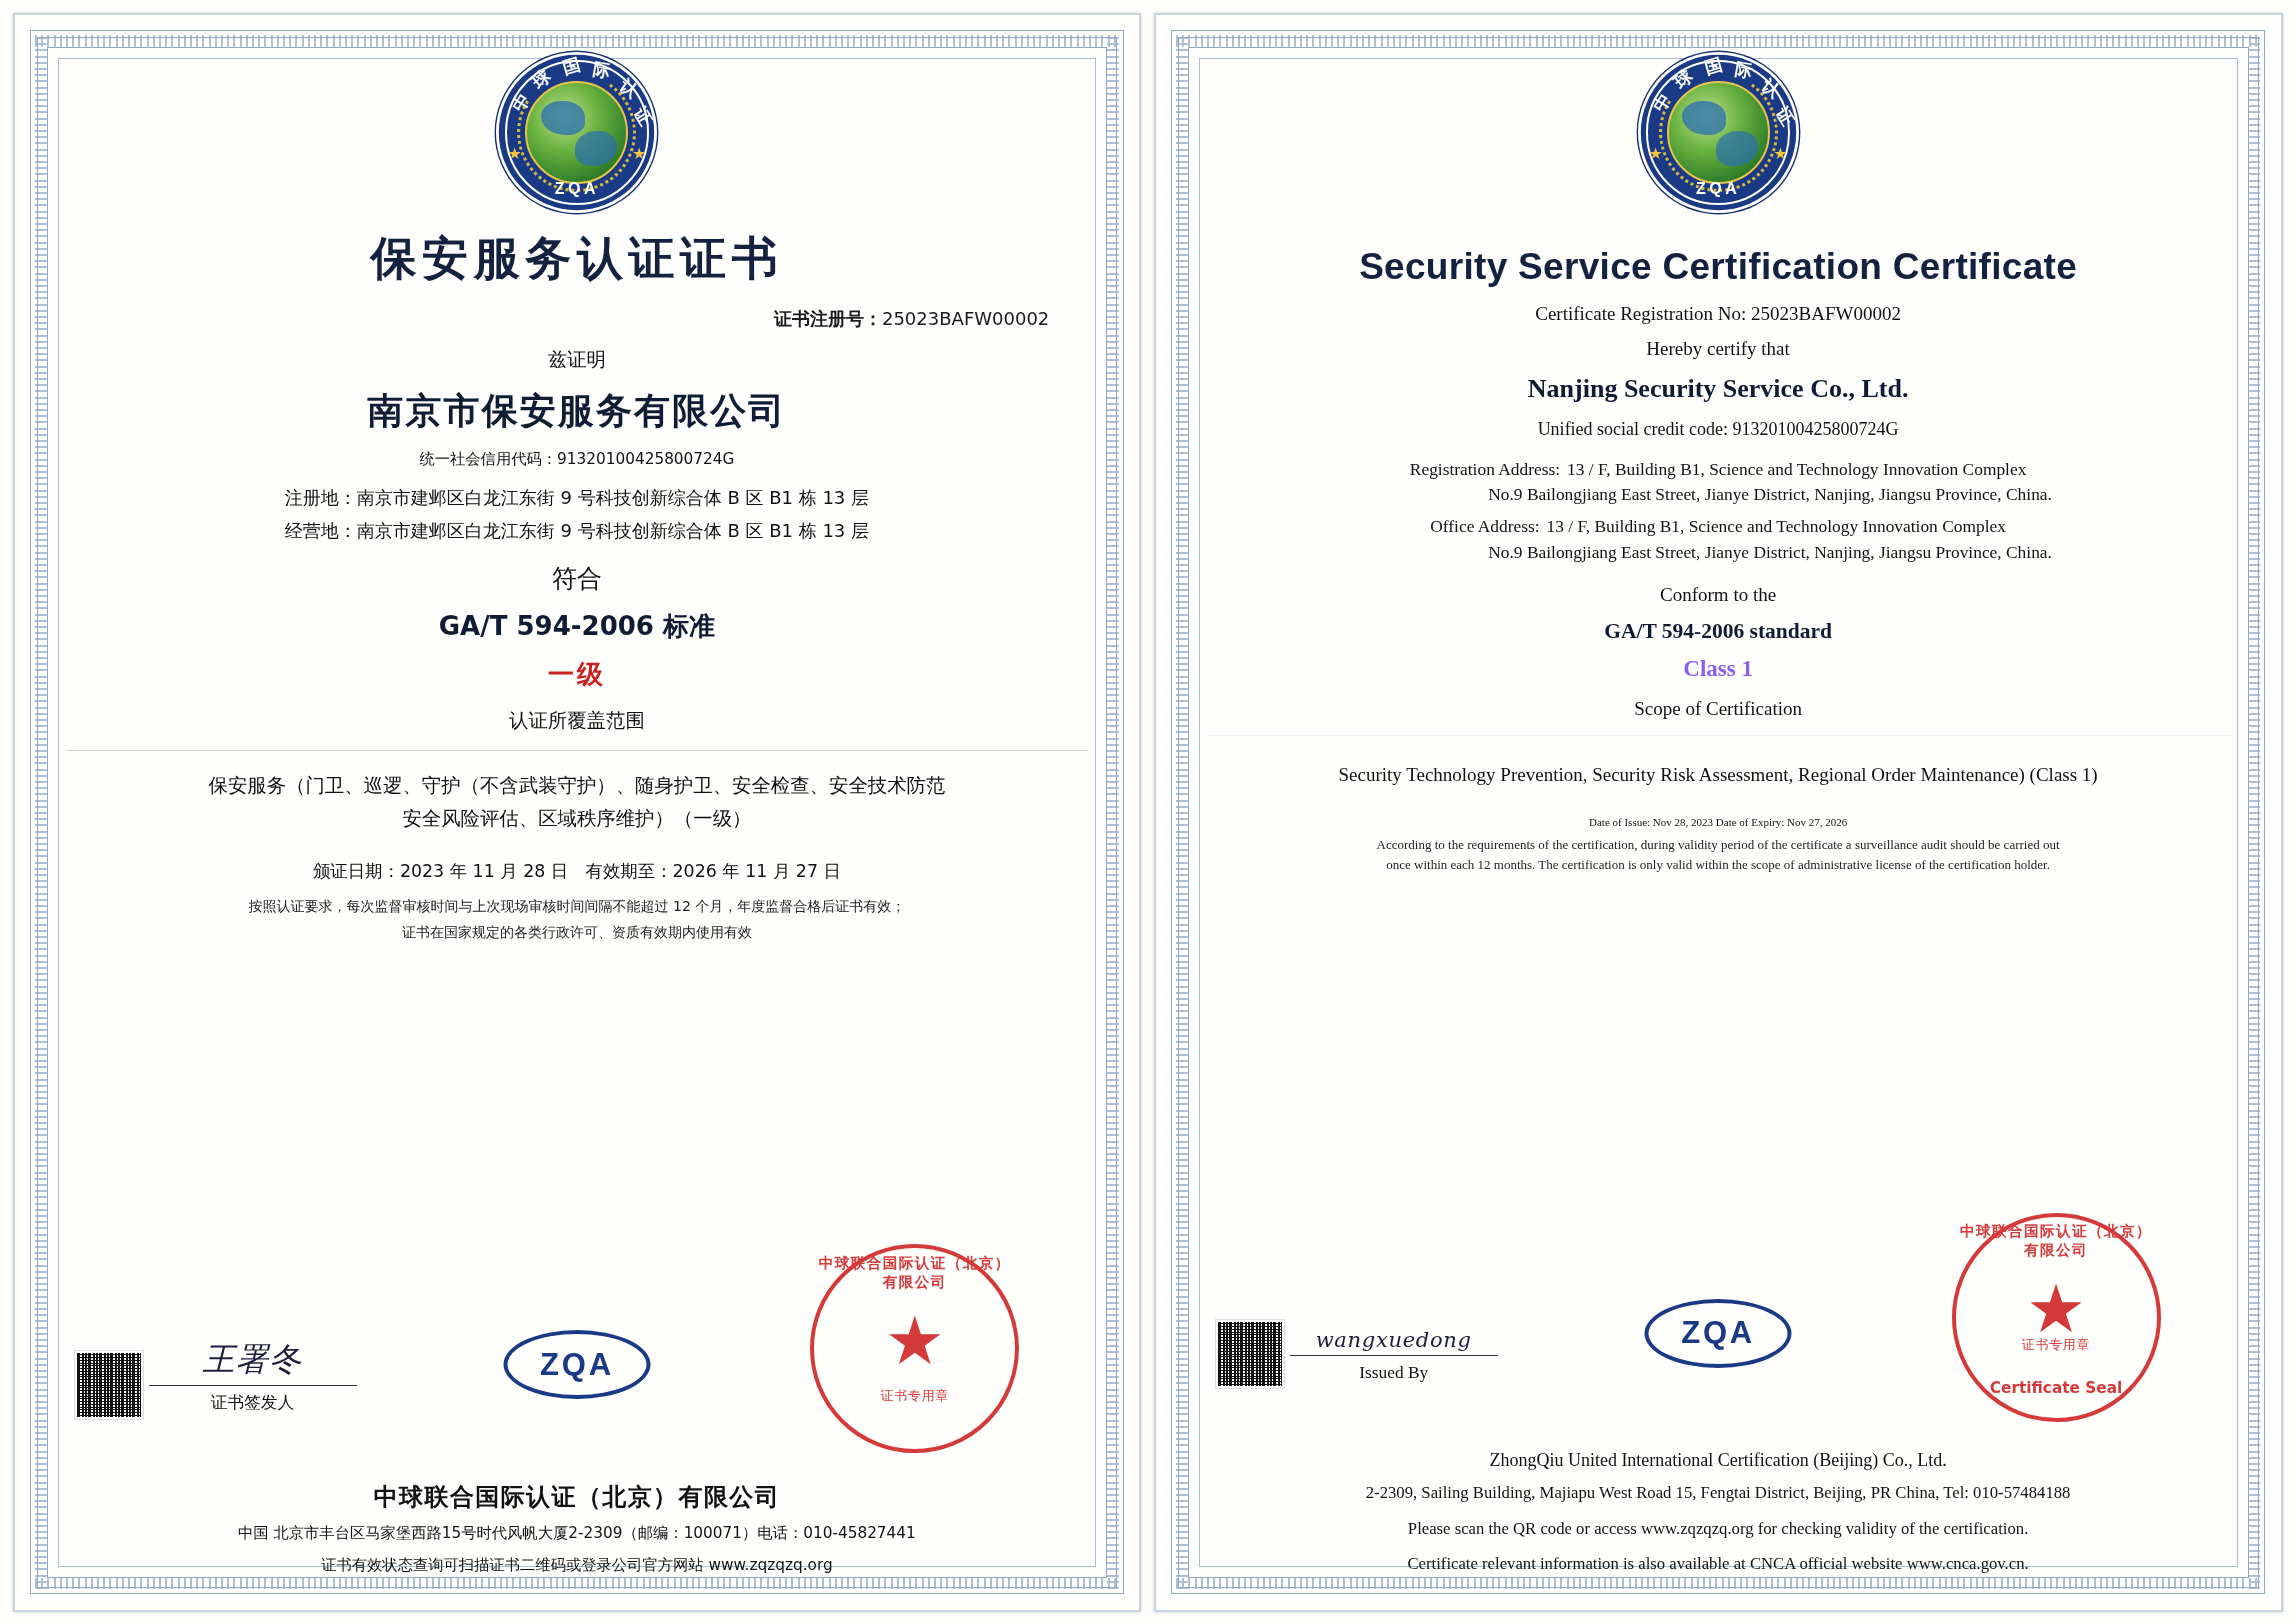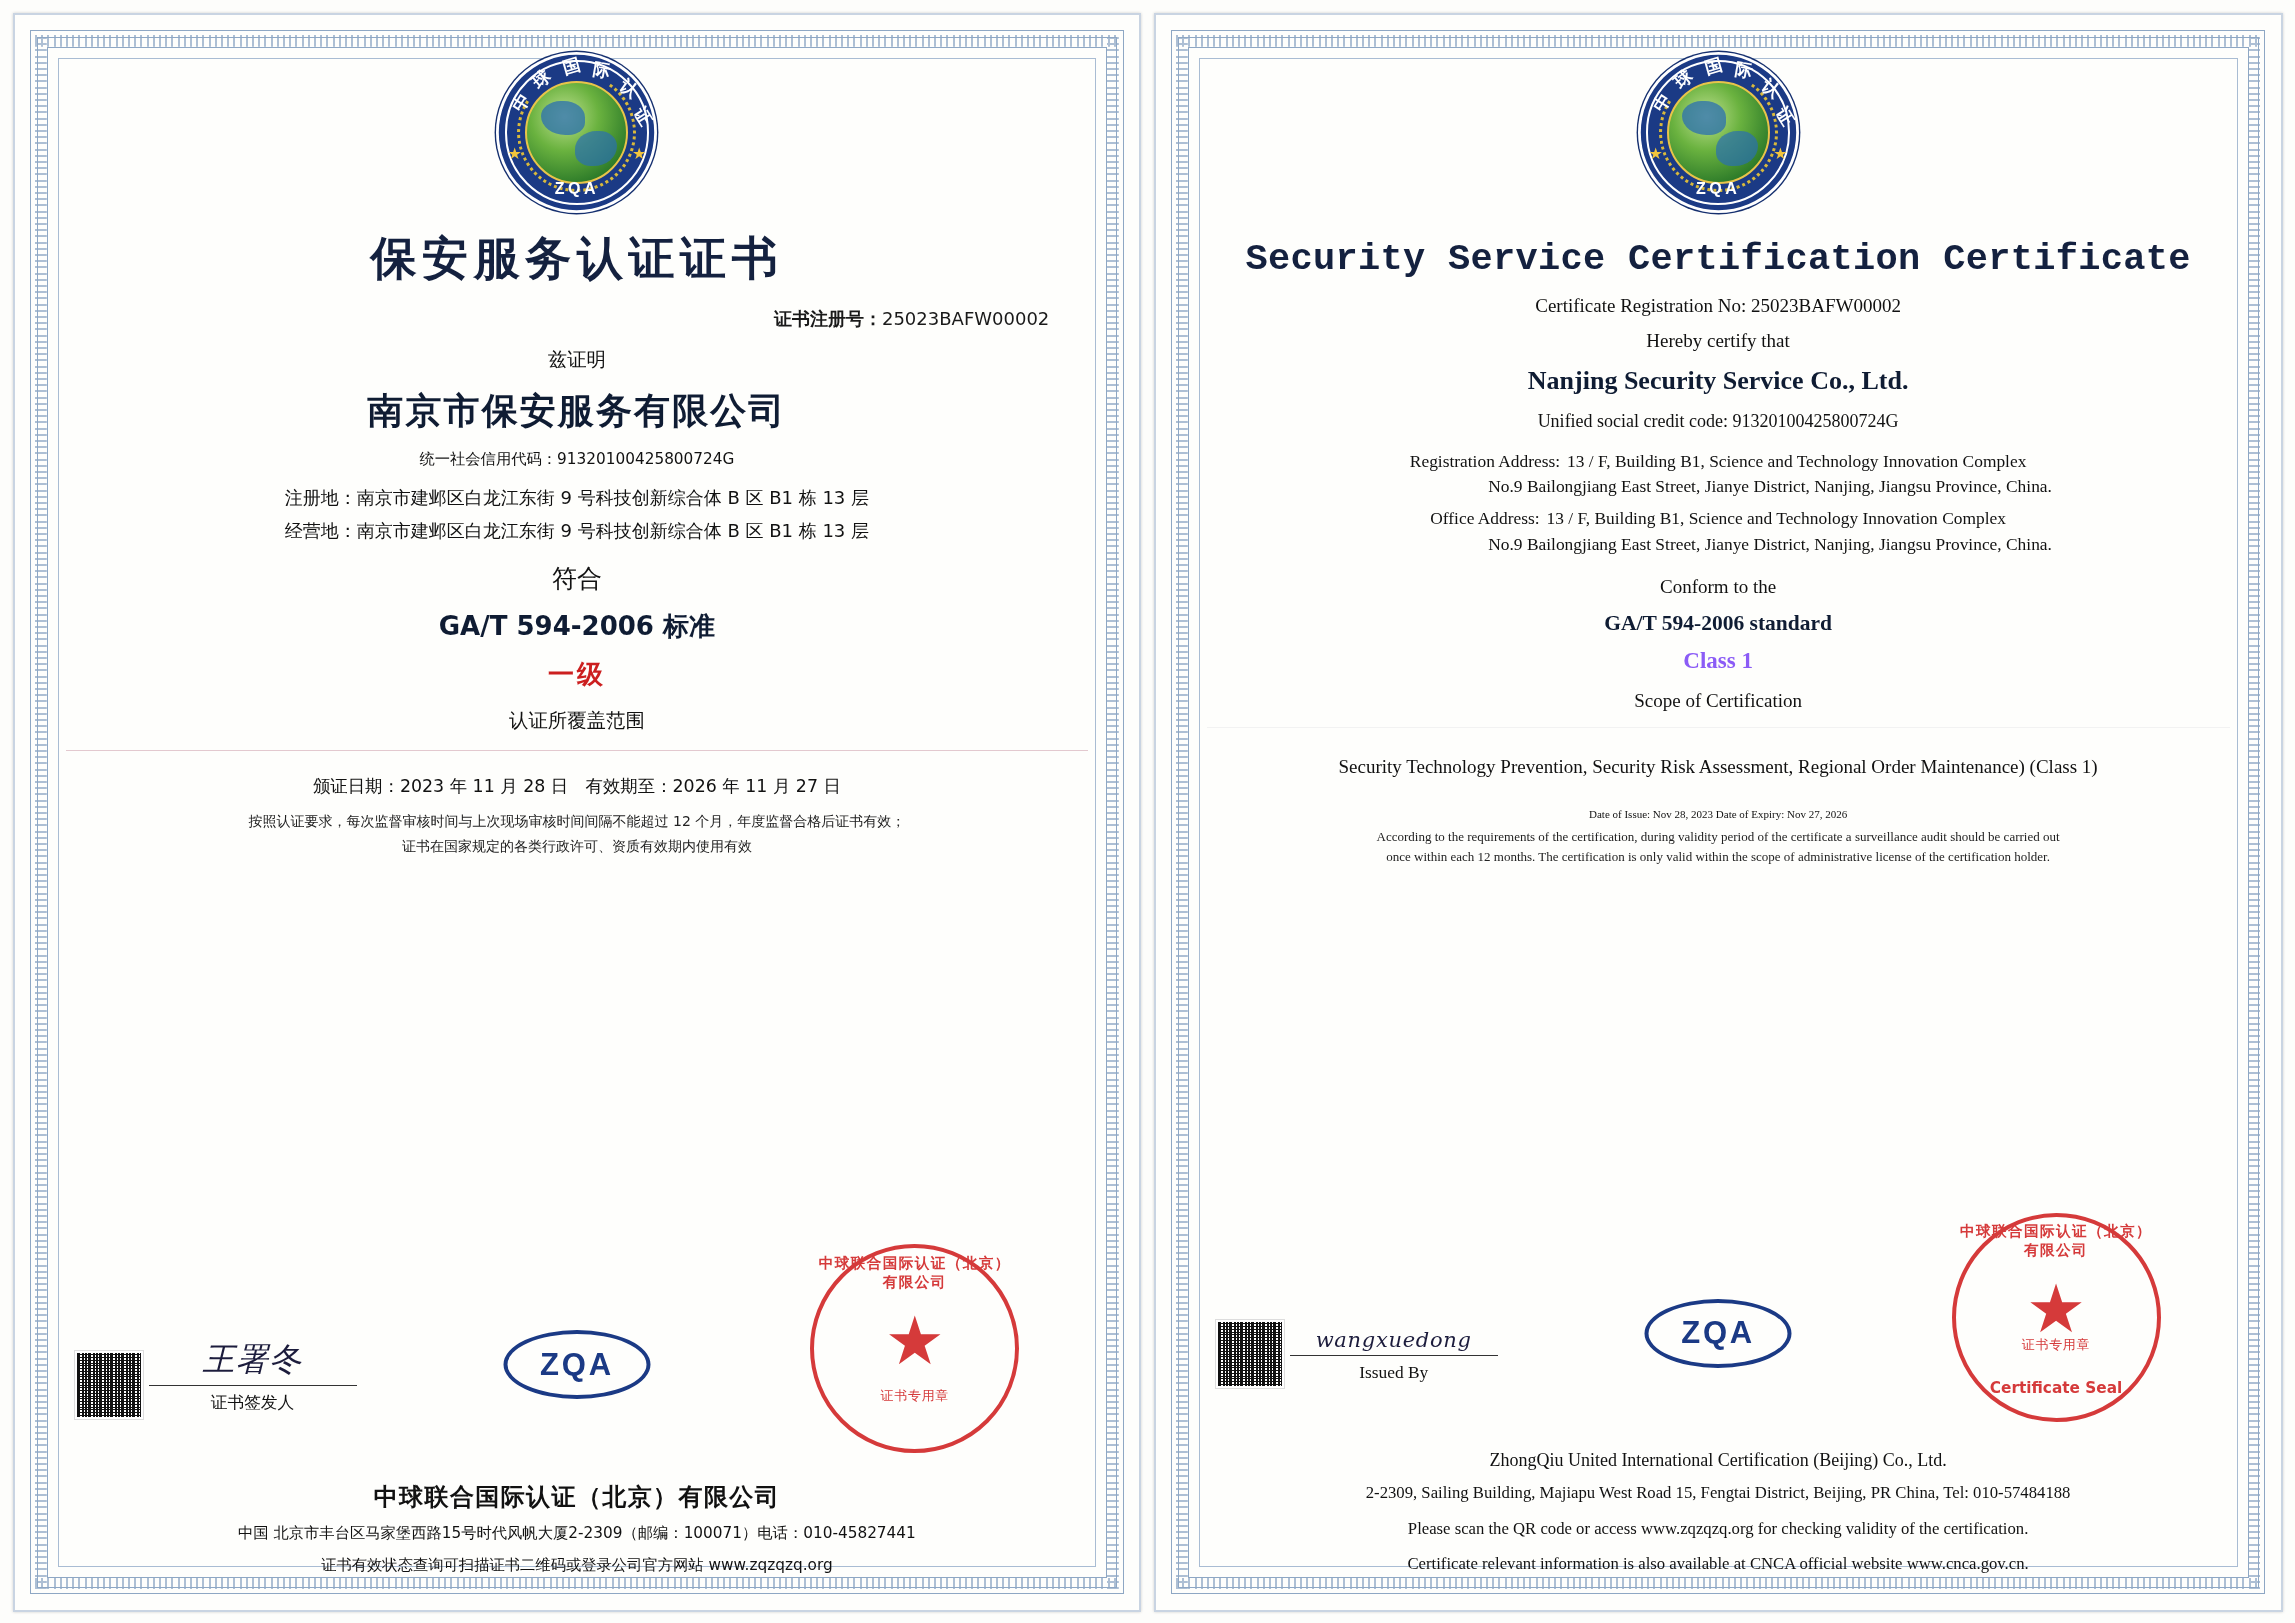--- a/index.html
+++ b/index.html
@@ -181,25 +181,25 @@
   
   .title-cn {
     font-family: "DejaVu Sans", sans-serif;
     font-size: 46px;
     font-weight: bold;
     color: #14213f;
     letter-spacing: 5.6px;
     margin-top: 15.3px;
   }
   .title-en {
-    font-family: Liberation Mono, monospace;
+    font-family: Liberation Sans, sans-serif;
     font-size: 37px;
     font-weight: bold;
     color: #14213f;
-    margin-top: 25px;
+    margin-top: 33px;
     letter-spacing: 0.3px;
   }
   .reg-no-cn {
     font-family: "DejaVu Sans", sans-serif;
     font-size: 18px;
     color: #1a1a1a;
     margin-top: 16.7px;
     align-self: flex-end;
     padding-right: 39px;
   }
@@ -557,20 +557,24 @@
       <div class="addr-cn">注册地：南京市建邺区白龙江东街 9 号科技创新综合体 B 区 B1 栋 13 层</div>
       <div class="addr-cn" style="margin-top:4.2px">经营地：南京市建邺区白龙江东街 9 号科技创新综合体 B 区 B1 栋 13 层</div>
 
       <div class="conform-cn">符合</div>
       <div class="standard-cn">GA/T 594-2006 标准</div>
       <div class="class-cn">一级</div>
       <div class="scope-title-cn">认证所覆盖范围</div>
 
       <div class="divider"></div>
 
+      <div class="scope-cn">
+        <div>保安服务（门卫、巡逻、守护（不含武装守护）、随身护卫、安全检查、安全技术防范</div>
+        <div>安全风险评估、区域秩序维护）（一级）</div>
+      </div>
 
       <div class="dates-cn">颁证日期：2023 年 11 月 28 日　有效期至：2026 年 11 月 27 日</div>
 
       <div class="note-cn">
         <div>按照认证要求，每次监督审核时间与上次现场审核时间间隔不能超过 12 个月，年度监督合格后证书有效；</div>
         <div>证书在国家规定的各类行政许可、资质有效期内使用有效</div>
       </div>
 
       <div class="sig-area">
         <div class="sig-box">

